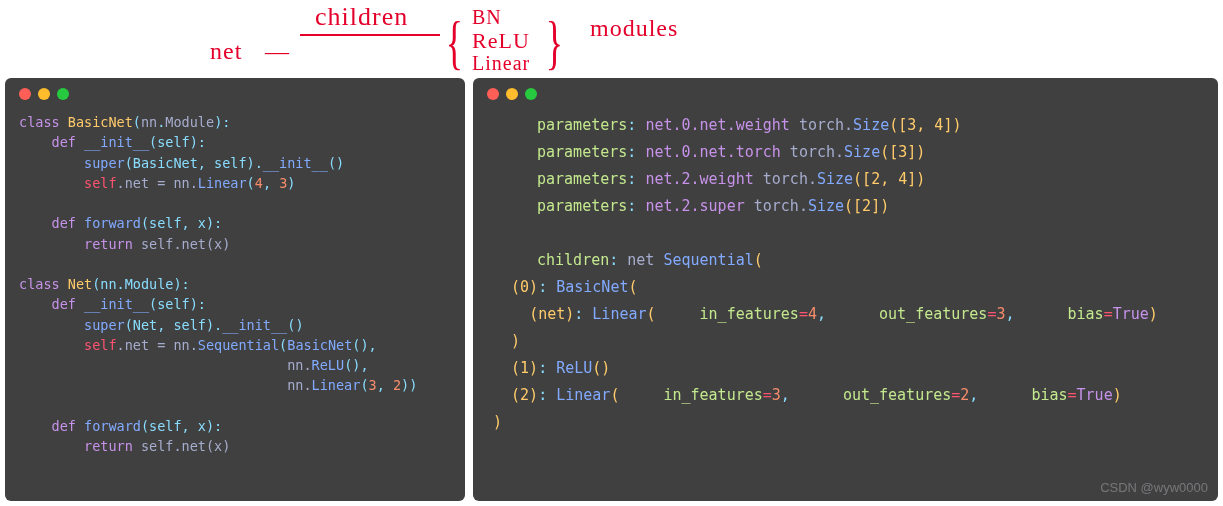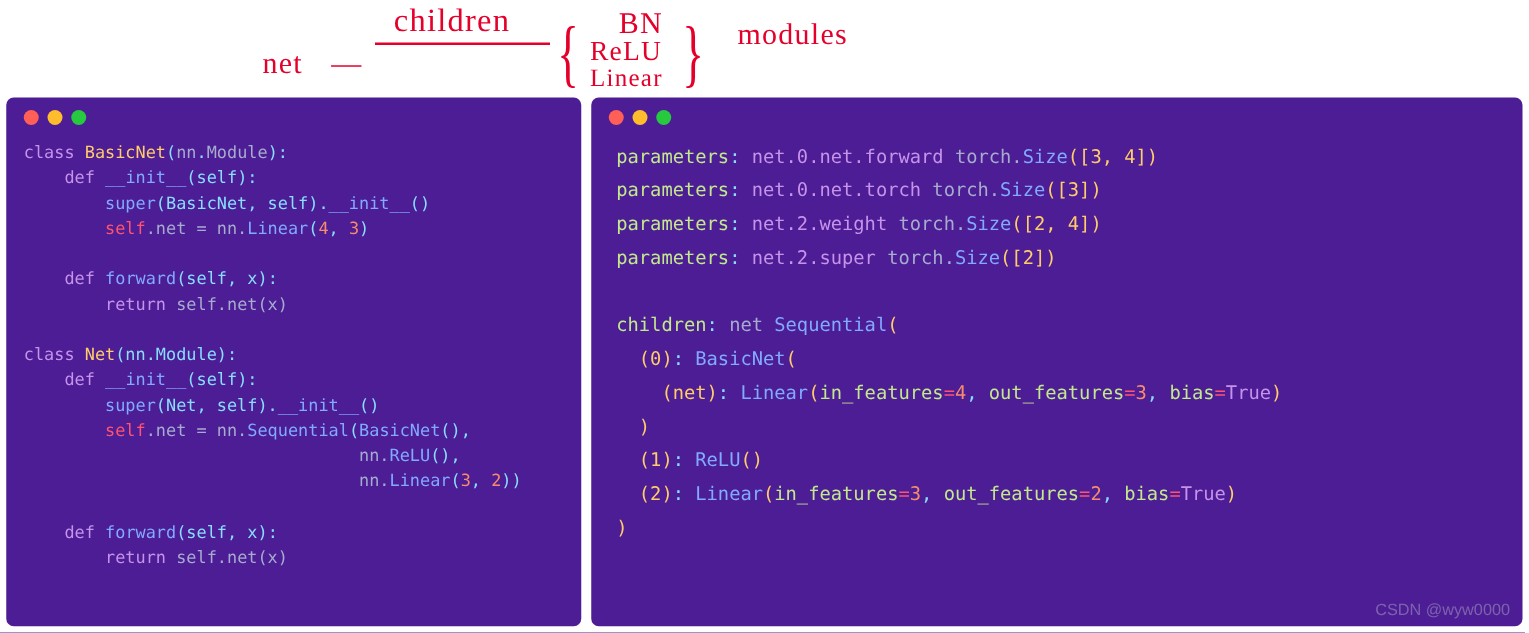--- a/index.html
+++ b/index.html
@@ -42,21 +42,21 @@
     .panels {
       position: absolute;
       top: 78px;
       left: 5px;
       right: 5px;
       bottom: 5px;
       display: flex;
       gap: 8px;
     }
     .panel {
-      background: #4c1d95;
+      background: #404040;
       border-radius: 6px;
       padding: 10px 0 8px 0;
       overflow: hidden;
       position: relative;
     }
     .panel-left { width: 460px; }
     .panel-right { flex: 1; }
     .traffic {
       display: flex;
       gap: 7px;
@@ -79,21 +79,21 @@
       padding: 0 20px;
     }
     .kw { color: #c792ea; }
     .cls { color: #ffcb6b; }
     .fn { color: #82aaff; }
     .def { color: #c792ea; }
     .self { color: #ff5370; }
     .num { color: #f78c6c; }
     .pn { color: #89ddff; }
     .id { color: #a6accd; }
-    .gr { color: #c3e88d; }
+    .gr { color: #c3e88d; margin-left: 44px; }
     .yl { color: #ffcb6b; }
     .or { color: #f78c6c; }
     .pk { color: #ff5370; }
     .bl { color: #82aaff; }
     .pu { color: #c792ea; }
     .cy { color: #89ddff; }
     .wm {
       position: absolute;
       bottom: 6px;
       right: 10px;
@@ -104,21 +104,21 @@
   </style>
 </head>
 <body>
 
 <div class="annotation-area">
   <span class="hand-text" style="top:38px; left:210px;">net</span>
   <span class="hand-text" style="top:38px; left:265px;">—</span>
   <span class="hand-text" style="top:2px; left:315px; font-size:26px;">children</span>
   <div class="hand-line" style="top:34px; left:300px; width:140px; height:2px;"></div>
   <span class="brace" style="top:18px; left:440px;">{</span>
-  <span class="hand-text" style="top:6px; left:495px; font-size:24px;">BN</span>
+  <span class="hand-text" style="top:6px; left:472px; font-size:20px;">BN</span>
   <span class="hand-text" style="top:28px; left:472px; font-size:22px;">ReLU</span>
   <span class="hand-text" style="top:52px; left:472px; font-size:20px;">Linear</span>
   <span class="brace" style="top:18px; left:540px;">}</span>
   <span class="hand-text" style="top:15px; left:590px;">modules</span>
 </div>
 
 <div class="panels">
 
   <div class="panel panel-left">
     <div class="traffic">
@@ -144,21 +144,21 @@
     <span class="def">def</span> <span class="fn">forward</span><span class="pn">(self, x):</span>
         <span class="kw">return</span><span class="id"> self.net(x)</span></div>
   </div>
 
   <div class="panel panel-right">
     <div class="traffic">
       <div class="dot dot-r"></div>
       <div class="dot dot-y"></div>
       <div class="dot dot-g"></div>
     </div>
-<div class="code code-right"><span class="gr">parameters</span><span class="cy">: </span><span class="pu">net.0.net.forward</span><span class="id"> torch.</span><span class="bl">Size</span><span class="yl">([3, 4])</span>
+<div class="code code-right"><span class="gr">parameters</span><span class="cy">: </span><span class="pu">net.0.net.weight</span><span class="id"> torch.</span><span class="bl">Size</span><span class="yl">([3, 4])</span>
 <span class="gr">parameters</span><span class="cy">: </span><span class="pu">net.0.net.torch</span><span class="id"> torch.</span><span class="bl">Size</span><span class="yl">([3])</span>
 <span class="gr">parameters</span><span class="cy">: </span><span class="pu">net.2.weight</span><span class="id"> torch.</span><span class="bl">Size</span><span class="yl">([2, 4])</span>
 <span class="gr">parameters</span><span class="cy">: </span><span class="pu">net.2.super</span><span class="id"> torch.</span><span class="bl">Size</span><span class="yl">([2])</span>
 
 <span class="gr">children</span><span class="cy">: </span><span class="id">net </span><span class="bl">Sequential</span><span class="yl">(</span>
   <span class="yl">(0)</span><span class="cy">: </span><span class="bl">BasicNet</span><span class="yl">(</span>
     <span class="yl">(net)</span><span class="cy">: </span><span class="bl">Linear</span><span class="yl">(</span><span class="gr">in_features</span><span class="pk">=</span><span class="or">4</span><span class="cy">, </span><span class="gr">out_features</span><span class="pk">=</span><span class="or">3</span><span class="cy">, </span><span class="gr">bias</span><span class="pk">=</span><span class="pu">True</span><span class="yl">)</span>
   <span class="yl">)</span>
   <span class="yl">(1)</span><span class="cy">: </span><span class="bl">ReLU</span><span class="yl">()</span>
   <span class="yl">(2)</span><span class="cy">: </span><span class="bl">Linear</span><span class="yl">(</span><span class="gr">in_features</span><span class="pk">=</span><span class="or">3</span><span class="cy">, </span><span class="gr">out_features</span><span class="pk">=</span><span class="or">2</span><span class="cy">, </span><span class="gr">bias</span><span class="pk">=</span><span class="pu">True</span><span class="yl">)</span>

